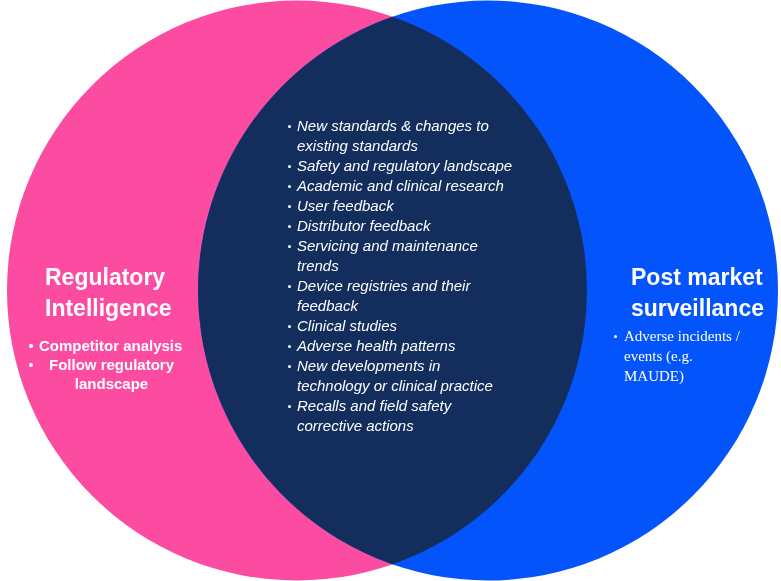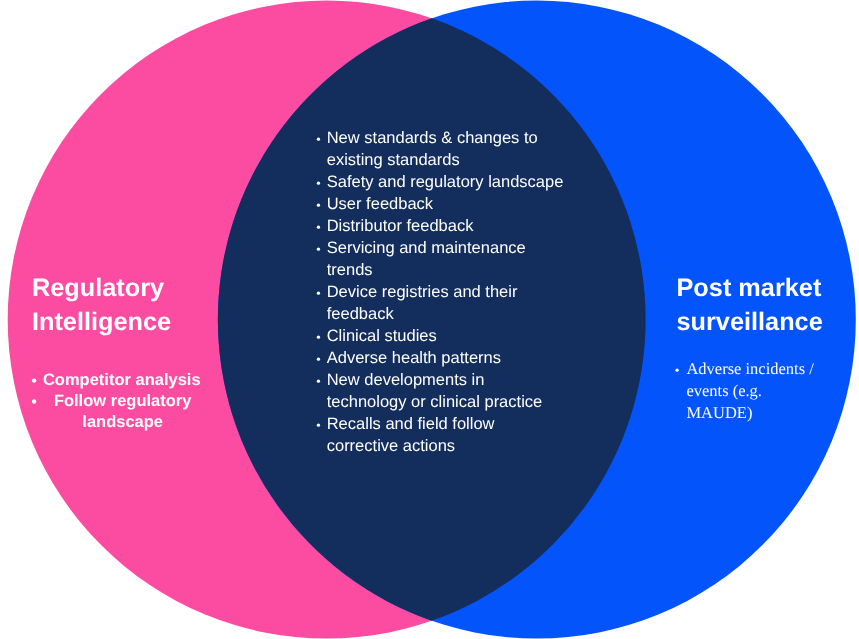--- a/index.html
+++ b/index.html
@@ -10,40 +10,40 @@
     overflow: hidden;
     background: #ffffff;
     font-family: "Liberation Sans", sans-serif;
     color: #ffffff;
   }
   .stage svg { position: absolute; left: 0; top: 0; }
 
   .overlay { position: absolute; }
 
   .circle-title {
-    margin: 0;
+    margin: 16px;
     font-size: 23px;
     line-height: 31px;
     font-weight: bold;
     color: #ffffff;
   }
 
   .blist { font-size: 15px; color: #ffffff; }
   .blist .li { display: flex; align-items: flex-start; }
   .dot {
     flex: 0 0 auto;
     width: 4px; height: 4px;
     border-radius: 50%;
     background: #ffffff;
   }
 
   .left-list  { line-height: 19px; font-weight: bold; width: 155px; }
   .left-list .dot   { margin: 8px 6px 0 0; }
 
-  .center-list { line-height: 20px; width: 225px; }
+  .center-list { line-height: 20px; width: 225px; font-style: italic; }
   .center-list .dot { margin: 9px 6px 0 0; width: 3px; height: 3px; }
 
   .right-list { line-height: 20px; width: 135px; }
   .right-list .dot  { margin: 9px 7px 0 0; width: 3px; height: 3px; }
 </style>
 </head>
 <body>
 
 <div class="stage">
 
@@ -70,20 +70,24 @@
     <div class="li">
       <span class="dot"></span>
       <span>New standards &amp; changes to existing standards</span>
     </div>
     <div class="li">
       <span class="dot"></span>
       <span>Safety and regulatory landscape</span>
     </div>
     <div class="li">
       <span class="dot"></span>
+      <span>Academic and clinical research</span>
+    </div>
+    <div class="li">
+      <span class="dot"></span>
       <span>User feedback</span>
     </div>
     <div class="li">
       <span class="dot"></span>
       <span>Distributor feedback</span>
     </div>
     <div class="li">
       <span class="dot"></span>
       <span>Servicing and maintenance trends</span>
     </div>
@@ -98,21 +102,21 @@
     <div class="li">
       <span class="dot"></span>
       <span>Adverse health patterns</span>
     </div>
     <div class="li">
       <span class="dot"></span>
       <span>New developments in technology or clinical practice</span>
     </div>
     <div class="li">
       <span class="dot"></span>
-      <span>Recalls and field follow corrective actions</span>
+      <span>Recalls and field safety corrective actions</span>
     </div>
   </div>
 
   <h2 class="circle-title overlay" style="left:615px; top:246px; width:170px;">Post market surveillance</h2>
 
   <div class="blist right-list overlay" style="left:614px; top:326px;font-family:Liberation Serif, serif;">
     <div class="li">
       <span class="dot"></span>
       <span>Adverse incidents / events (e.g. MAUDE)</span>
     </div>

